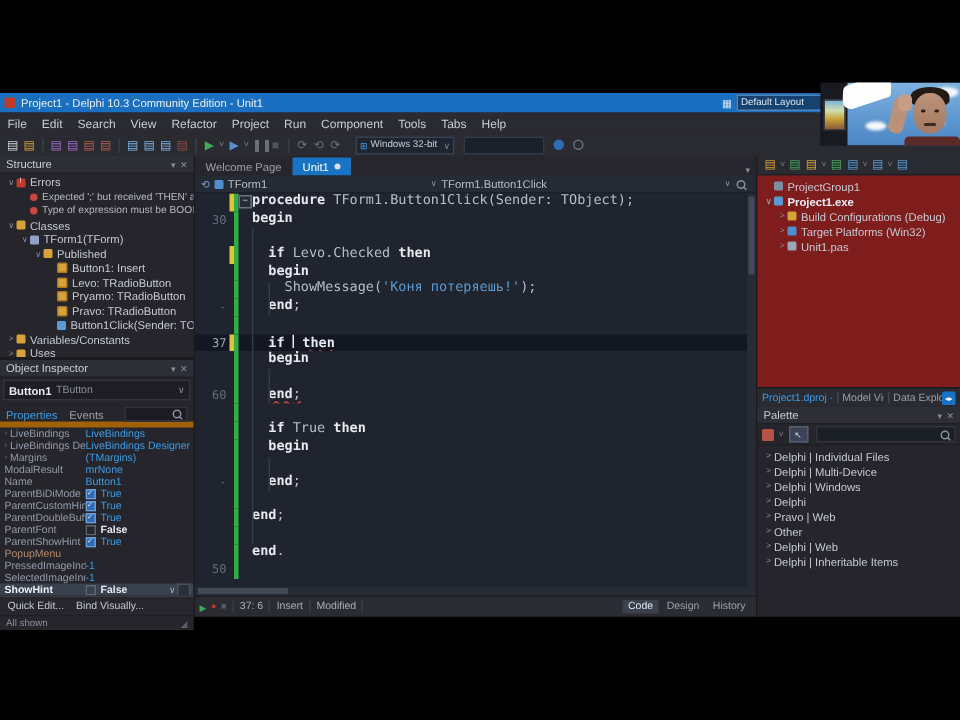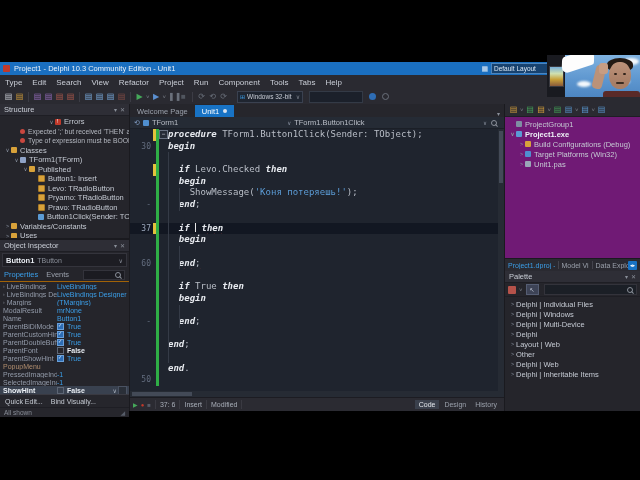--- a/index.html
+++ b/index.html
@@ -63,21 +63,21 @@
   .ic-exe{background:#5b9bd5;} .ic-build{background:#d8a23a;}
   .ic-plat{background:#4f8fd0;} .ic-pas{background:#9aa7b8;}
 
   
   #inspector{flex:1;display:flex;flex-direction:column;background:#25252b;border-top:2px solid #1a1a1f;}
   #objsel{height:12px;background:#1d1d23;border:1px solid #34343c;margin:1px 2px;display:flex;
           align-items:center;font-size:7.5px;padding:0 3px;}
   #objsel .onm{color:#e8ecf2;font-weight:bold;margin-right:3px;}
   #objsel .oty{color:#8a8f99;font-size:7px;}
   #objsel .oc{margin-left:auto;color:#8a8f99;font-size:6px;}
-  #oitabs{height:13px;display:flex;align-items:center;font-size:7.5px;padding:0 4px;gap:8px;border-bottom:1px solid #a16207;}
+  #oitabs{height:13px;display:flex;align-items:flex-end;font-size:7.5px;padding:0 4px;gap:8px;border-bottom:4px solid #a16207;}
   .oitab-active{color:#3b9ee8;} .oitab{color:#9aa0ab;}
   .oisearch{margin-left:auto;width:40px;height:8px;background:#1b1b21;border:1px solid #33333b;display:flex;align-items:center;justify-content:flex-end;}
   .mag{width:4px;height:4px;border:1px solid #8a8f99;border-radius:50%;position:relative;margin-right:3px;}
   .mag::after{content:"";position:absolute;width:3px;height:1px;background:#8a8f99;transform:rotate(45deg);right:-2px;bottom:-1px;}
   #oirows{flex:1;overflow:hidden;}
   .prow{height:8px;display:flex;align-items:center;font-size:7px;padding-left:3px;}
   .pname{width:54px;overflow:hidden;white-space:nowrap;color:#939baa;flex:none;display:flex;align-items:center;}
   .pname .pchev{color:#7d828c;font-size:5px;margin-right:2px;}
   .pval{flex:1;display:flex;align-items:center;overflow:hidden;white-space:nowrap;color:#3b9ee8;}
   .pname.warm{color:#b08d6e;}
@@ -114,21 +114,21 @@
       font-family:"DejaVu Sans Mono",monospace;font-size:9px;}
   .cl .g{width:21px;text-align:right;color:#626c7e;font-size:8px;flex:none;padding-right:2px;}
   .cl.cur .g{color:#9aa6ba;}
   .cl .mk{width:3px;flex:none;}
   .cl .gb{width:3px;background:#2fae46;flex:none;}
   .cl .fm{width:9px;flex:none;display:flex;align-items:center;justify-content:center;}
   .foldbox{width:7px;height:7px;border:1px solid #6a7383;background:#262c37;color:#c5cad2;
            font-size:6px;line-height:5px;text-align:center;}
   .cl .ct{flex:1;overflow:hidden;}
   .cl.cur{background:#121722;}
-  .kw{color:#e6e9ee;font-weight:bold;font-style:italic;}
+  .kw{color:#e6e9ee;font-weight:bold;}
   .tx{color:#b9bec7;}
   .str{color:#5b9bd5;}
   .sq{text-decoration-line:underline;text-decoration-style:wavy;text-decoration-color:#c9473f;
       text-decoration-thickness:1px;text-underline-offset:2px;}
   .caret{display:inline-block;width:1px;height:9px;background:#e8e8e8;vertical-align:-1px;}
   .guide{position:absolute;width:1px;background:#353b47;}
   #vscroll{position:absolute;right:0;top:0;width:6px;height:100%;background:#262b34;}
   #vscroll .thumb{position:absolute;left:1px;top:2px;width:4px;height:52px;background:#434a57;}
   #hscroll{height:6px;background:#262b34;flex:none;position:relative;}
   #hscroll .thumb{position:absolute;left:2px;top:1px;width:60px;height:4px;background:#434a57;}
@@ -136,21 +136,21 @@
             align-items:center;font-size:7px;color:#a8aeb8;flex:none;}
   .ssep{width:1px;height:9px;background:#3a3a42;margin:0 4px;}
   .sic{font-size:6px;margin-left:3px;}
   .views{margin-left:auto;display:flex;gap:1px;padding-right:3px;}
   .view{padding:1px 4px;color:#9aa0ab;}
   .view.active{color:#e2e6ec;background:#3a404c;}
 
   
   #projtb{height:12px;background:#2a2a31;border-bottom:1px solid #1e1e24;display:flex;
           align-items:center;padding:0 3px;flex:none;}
-  #projtree{background:#701a75;flex:1;overflow:hidden;padding-top:2px;}
+  #projtree{background:#7f1d1d;flex:1;overflow:hidden;padding-top:2px;}
   .rrow{height:10px;display:flex;align-items:center;font-size:7.5px;color:#c5cad3;
         white-space:nowrap;overflow:hidden;}
   .rrow.bold{color:#eef2f7;font-weight:bold;}
   #doctabs{height:12px;background:#2a2a31;border-top:1px solid #1a1a1f;display:flex;
            align-items:center;font-size:7px;color:#9aa0ab;padding:0 3px;flex:none;}
   #doctabs .dt0{color:#3b9ee8;}
   #doctabs .dsep{width:1px;height:8px;background:#44444d;margin:0 3px;}
   .arrbadge{margin-left:auto;width:12px;height:9px;background:#1873c5;color:#fff;font-size:5px;
             display:flex;align-items:center;justify-content:center;border-radius:1px;}
   #palette{flex:1;display:flex;flex-direction:column;background:#25252b;}
@@ -196,21 +196,21 @@
       <span class="layicon">▦</span>
       <span class="laysel">
         <span>Default Layout</span>
         <span style="font-size:5px;color:#9dc0e4;">∨</span>
       </span>
       <span class="tsearch"></span>
     </span>
   </div>
 
   <div id="menubar">
-      <span class="mitem">Type</span>
+      <span class="mitem">File</span>
       <span class="mitem">Edit</span>
       <span class="mitem">Search</span>
       <span class="mitem">View</span>
       <span class="mitem">Refactor</span>
       <span class="mitem">Project</span>
       <span class="mitem">Run</span>
       <span class="mitem">Component</span>
       <span class="mitem">Tools</span>
       <span class="mitem">Tabs</span>
       <span class="mitem">Help</span>
@@ -256,21 +256,21 @@
   <div id="main">
     <div id="leftcol">
       <div id="structure" style="height:134px;display:flex;flex-direction:column;background:#25252b;">
         <div class="phead">
           <span>Structure</span>
           <span class="sp"></span>
           <span class="phico">▾</span>
           <span class="phico">✕</span>
         </div>
         <div id="structtree">
-            <div class="trow" style="padding-left: 4px; margin-left: 44px;">
+            <div class="trow" style="padding-left: 4px;">
               <span class="chev">∨</span>
               <span class="ic ic-err"></span>
               <span class="lbl">Errors</span>
             </div>
             <div class="trow small" style="padding-left: 13px;">
               <span class="chev"></span>
               <span class="ic ic-errdot"></span>
               <span class="lbl">Expected ';' but received 'THEN' at line 37 (37:7)</span>
             </div>
             <div class="trow small" style="padding-left: 13px;">
@@ -629,33 +629,33 @@
               <span class="mag"></span>
             </span>
         </div>
         <div id="paltree">
             <div class="rrow" style="padding-left: 4px;">
               <span class="chev">&gt;</span>
               <span class="lbl">Delphi | Individual Files</span>
             </div>
             <div class="rrow" style="padding-left: 4px;">
               <span class="chev">&gt;</span>
+              <span class="lbl">Delphi | Multi-Device</span>
+            </div>
+            <div class="rrow" style="padding-left: 4px;">
+              <span class="chev">&gt;</span>
               <span class="lbl">Delphi | Windows</span>
             </div>
             <div class="rrow" style="padding-left: 4px;">
               <span class="chev">&gt;</span>
-              <span class="lbl">Delphi | Multi-Device</span>
-            </div>
-            <div class="rrow" style="padding-left: 4px;">
-              <span class="chev">&gt;</span>
               <span class="lbl">Delphi</span>
             </div>
             <div class="rrow" style="padding-left: 4px;">
               <span class="chev">&gt;</span>
-              <span class="lbl">Layout | Web</span>
+              <span class="lbl">Pravo | Web</span>
             </div>
             <div class="rrow" style="padding-left: 4px;">
               <span class="chev">&gt;</span>
               <span class="lbl">Other</span>
             </div>
             <div class="rrow" style="padding-left: 4px;">
               <span class="chev">&gt;</span>
               <span class="lbl">Delphi | Web</span>
             </div>
             <div class="rrow" style="padding-left: 4px;">

